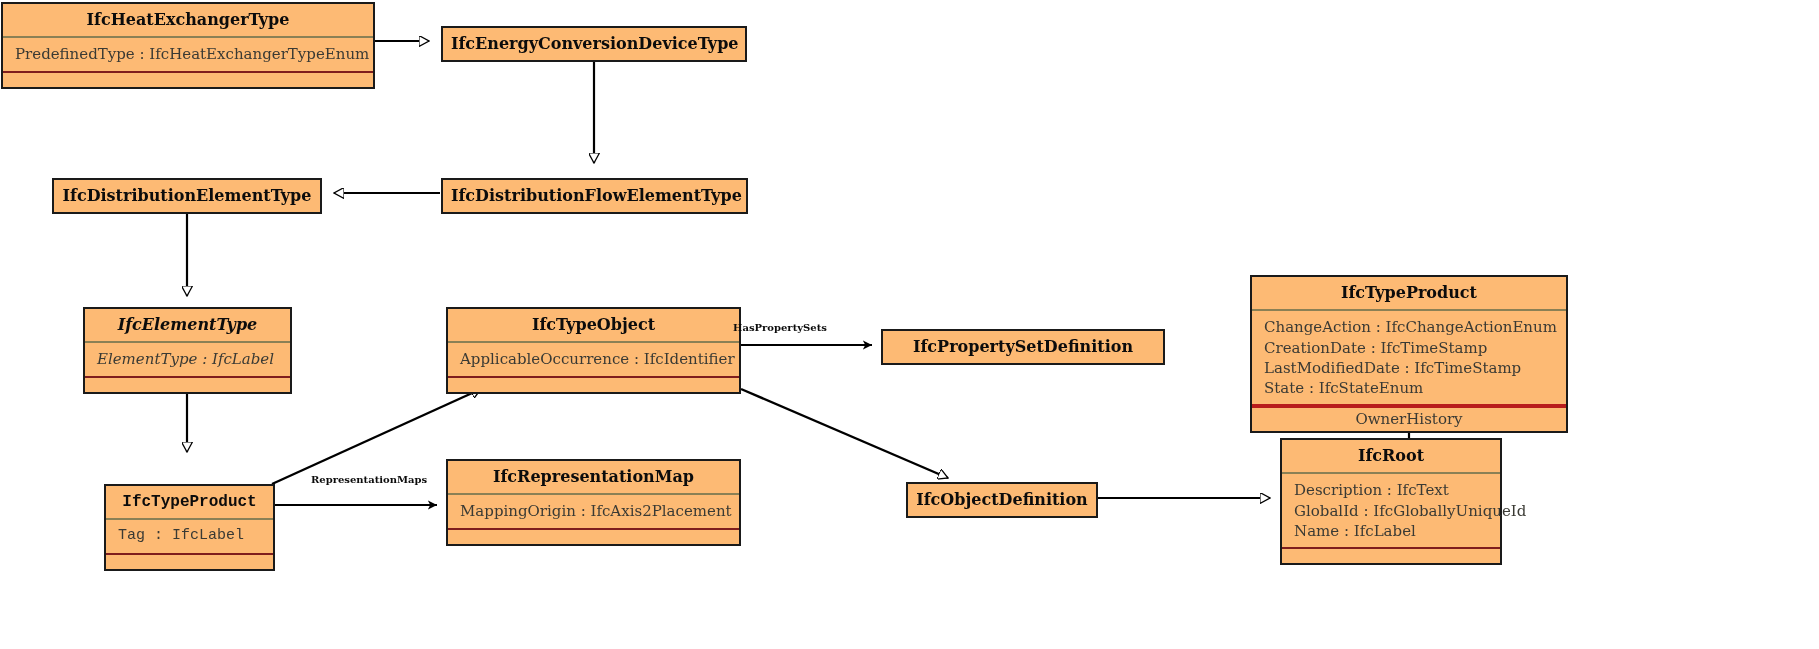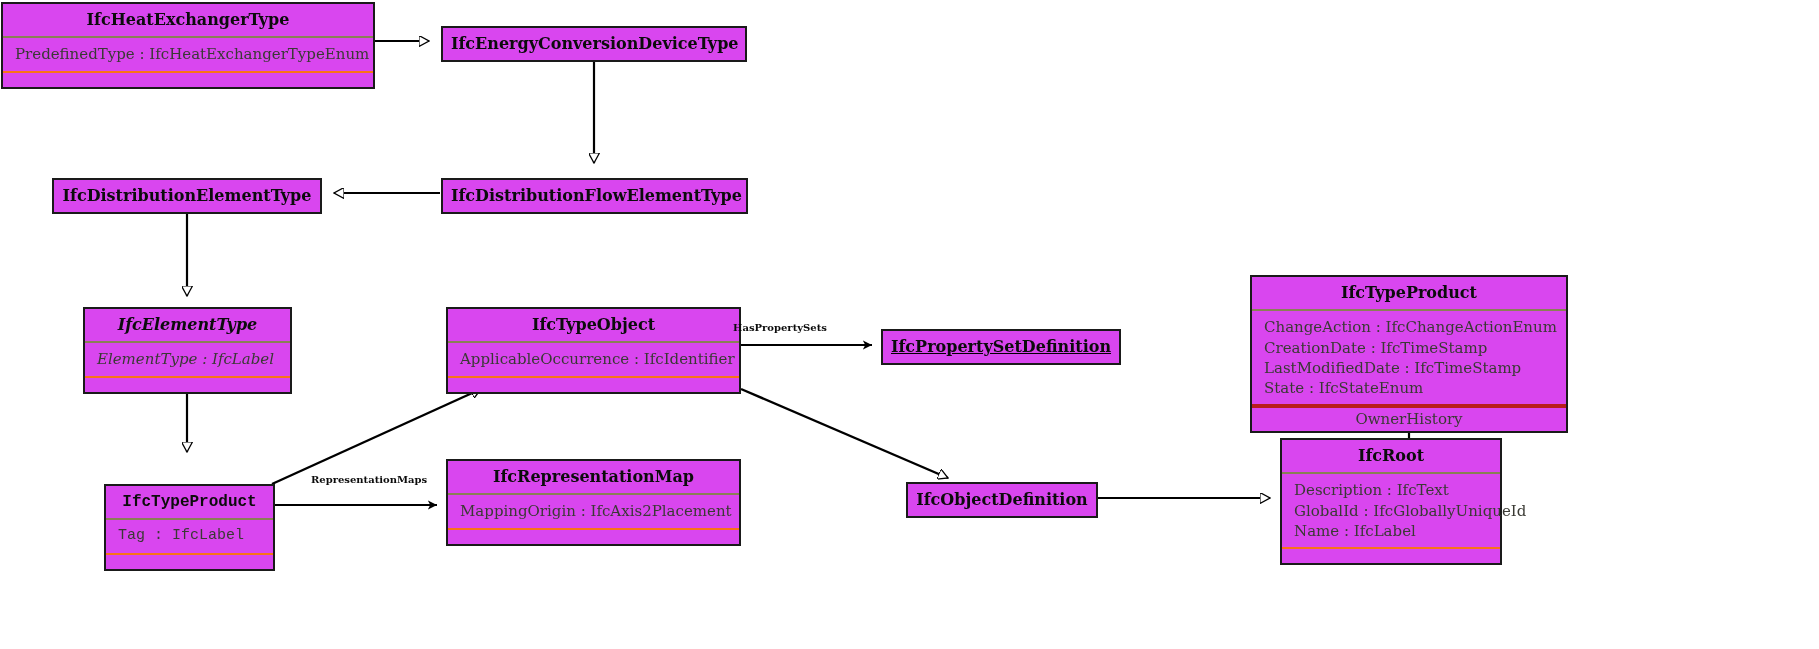--- a/index.html
+++ b/index.html
@@ -13,42 +13,42 @@
     width: 1819px;
     height: 649px;
     background: #ffffff;
     font-family: "DejaVu Serif", "Liberation Serif", serif;
     overflow: hidden;
   }
   
   .uml-box {
     position: absolute;
     box-sizing: border-box;
-    background: #d946ef;
+    background: #fdba74;
     border: 2px solid #1a1a1a;
     z-index: 5;
   }
   .uml-title {
     font-weight: bold;
     font-size: 16px;
     color: #0c0c0c;
     text-align: center;
     padding: 7px 8px 7px 8px;
     line-height: 1.15;
     white-space: nowrap;
   }
   .uml-box.compartmented .uml-title {
     border-bottom: 2px solid #8a8055;
   }
   .uml-attrs {
     font-size: 15px;
     color: #3a3a34;
     padding: 6px 10px 6px 12px;
     line-height: 1.35;
-    border-bottom: 2px solid #f97316;
+    border-bottom: 2px solid #7f1d1d;
   }
   .uml-attr {
     white-space: nowrap;
   }
   .uml-ops {
     height: 14px;
   }
   .uml-role {
     font-size: 15px;
     color: #3a3a34;
@@ -171,21 +171,21 @@
   </div>
 
   <div class="uml-box compartmented" style="left:446px; top:307px; width:295px;">
     <div class="uml-title">IfcTypeObject</div>
     <div class="uml-attrs">
       <div class="uml-attr">ApplicableOccurrence : IfcIdentifier</div>
     </div>
     <div class="uml-ops"></div>
   </div>
 
-  <div class="uml-box" style="left:881px; top:329px; width:240px;text-decoration:underline;">
+  <div class="uml-box" style="left:881px; top:329px; width:284px;">
     <div class="uml-title">IfcPropertySetDefinition</div>
   </div>
 
   <div class="uml-box compartmented" style="left:1250px; top:275px; width:318px;">
     <div class="uml-title">IfcTypeProduct</div>
     <div class="uml-attrs" style="border-bottom:none;">
       <div class="uml-attr">ChangeAction : IfcChangeActionEnum</div>
       <div class="uml-attr">CreationDate : IfcTimeStamp</div>
       <div class="uml-attr">LastModifiedDate : IfcTimeStamp</div>
       <div class="uml-attr">State : IfcStateEnum</div>

